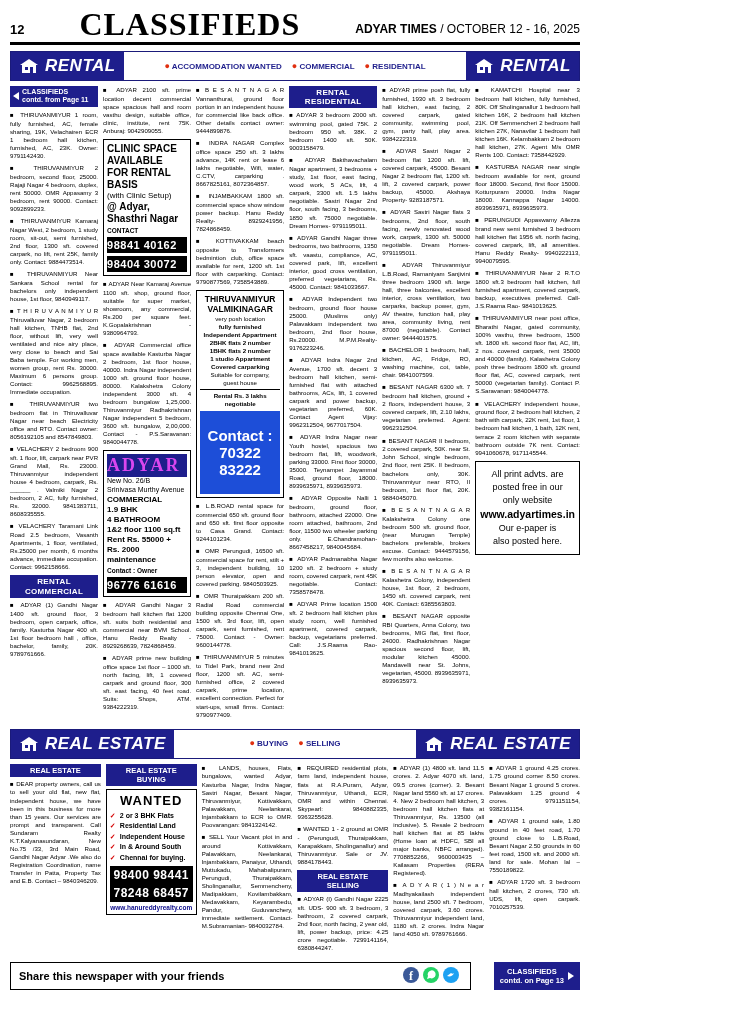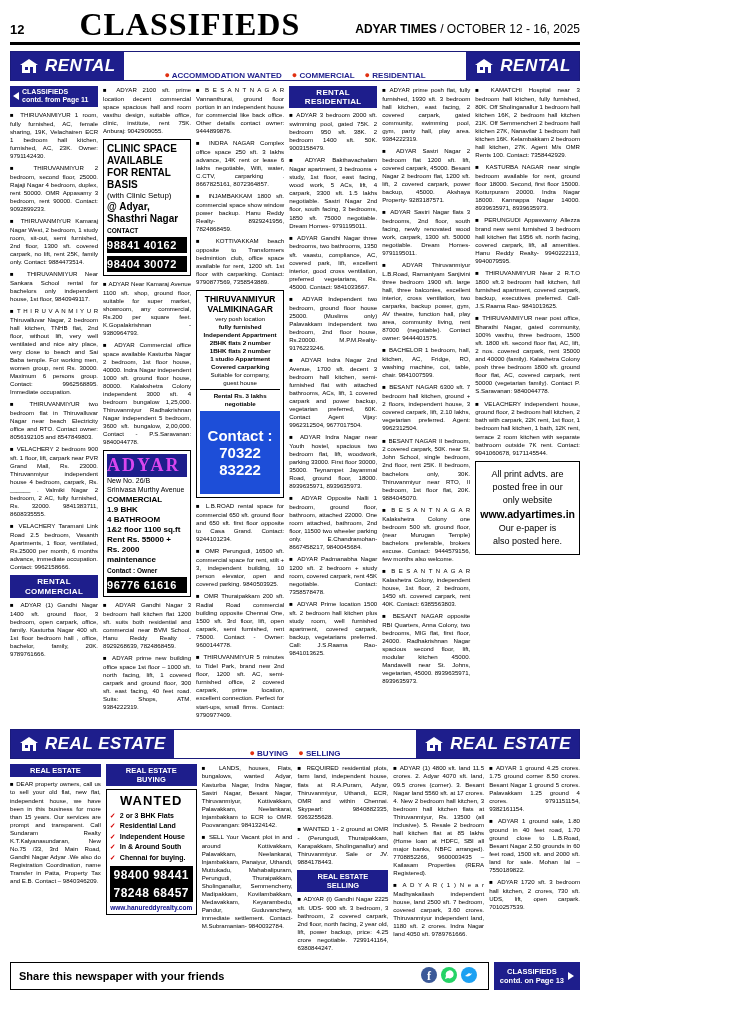--- a/index.html
+++ b/index.html
@@ -42,21 +42,21 @@
     background:#fff;
   }
   .banner-left, .banner-right {
     background:#1e1e8c; color:#fff;
     display:flex; align-items:center; gap:6px;
     padding:0 8px;
     font-size:17px; font-weight:bold; font-style:italic;
     letter-spacing:0.5px;
   }
   .banner-mid {
-    flex:1; display:flex; flex-direction:column; justify-content:flex-end;
+    flex:1; display:flex; flex-direction:column; justify-content:center;
     padding:0 10px; gap:1px;
   }
   .banner-mid .line {
     font-size:8px; font-weight:bold; color:#1e1e8c;
     display:flex; gap:10px; flex-wrap:wrap; justify-content:center;
   }
   .bullet { color:#e03010; font-size:9px; line-height:1; }
   .house-icon { width:20px; height:16px; display:inline-block; }
 
   
@@ -425,21 +425,21 @@
       <p><span class="sq">■</span> <span>A D Y A R   ( 1 )   N e a r Madhyakailash independent house, land 2500 sft. 7 bedroom, covered carpark, 3.60 crores. Thiruvanmiyur independent land, 1180 sft. 2 crores. Indra Nagar land 4050 sft. 9789761666.</span></p>
     </div>
 
     <div class="col">
       <p><span class="sq">■</span> <span>ADYAR 1 ground 4.25 crores. 1.75 ground corner 8.50 crores. Besant Nagar 1 ground 5 crores. Palavakkam 1.25 ground 4 crores. 9791151154, 9382161154.</span></p>
       <p><span class="sq">■</span> <span>ADYAR 1 ground sale, 1.80 ground in 40 feet road, 1.70 ground close to L.B.Road, Besant Nagar 2.50 grounds in 60 feet road, 1500 sft. and 2000 sft. land for sale. Mohan lal – 7550189822.</span></p>
       <p><span class="sq">■</span> <span>ADYAR 1720 sft. 3 bedroom hall kitchen, 2 crores, 730 sft. UDS, lift, open carpark. 7010257539.</span></p>
     </div>
   </div>
 
-  <div style="display:flex;gap:5px;align-items:stretch;margin-top:6px;">
+  <div style="display:flex;gap:23px;align-items:stretch;margin-top:6px;">
     <div class="sharebar" style="flex:1;margin-top:0;">
       <span>Share this newspaper with your friends</span>
       <span>
         <svg width="60" height="18" viewBox="0 0 60 18">
           <circle cx="9" cy="9" r="8" fill="#3b5998"></circle>
             <text x="9" y="14" font-size="12" fill="#fff" text-anchor="middle" font-family="Liberation Serif, serif" font-weight="bold">f</text>
           <circle cx="29" cy="9" r="8" fill="#25D366"></circle>
             <path d="M25 13l1-3a4 4 0 1 1 2 2z" fill="#fff"></path>
           <circle cx="49" cy="9" r="8" fill="#1da1f2"></circle>
             <path d="M45 10c3 1 6 0 7-3-1 1-2 1-3 0" fill="#fff"></path>

